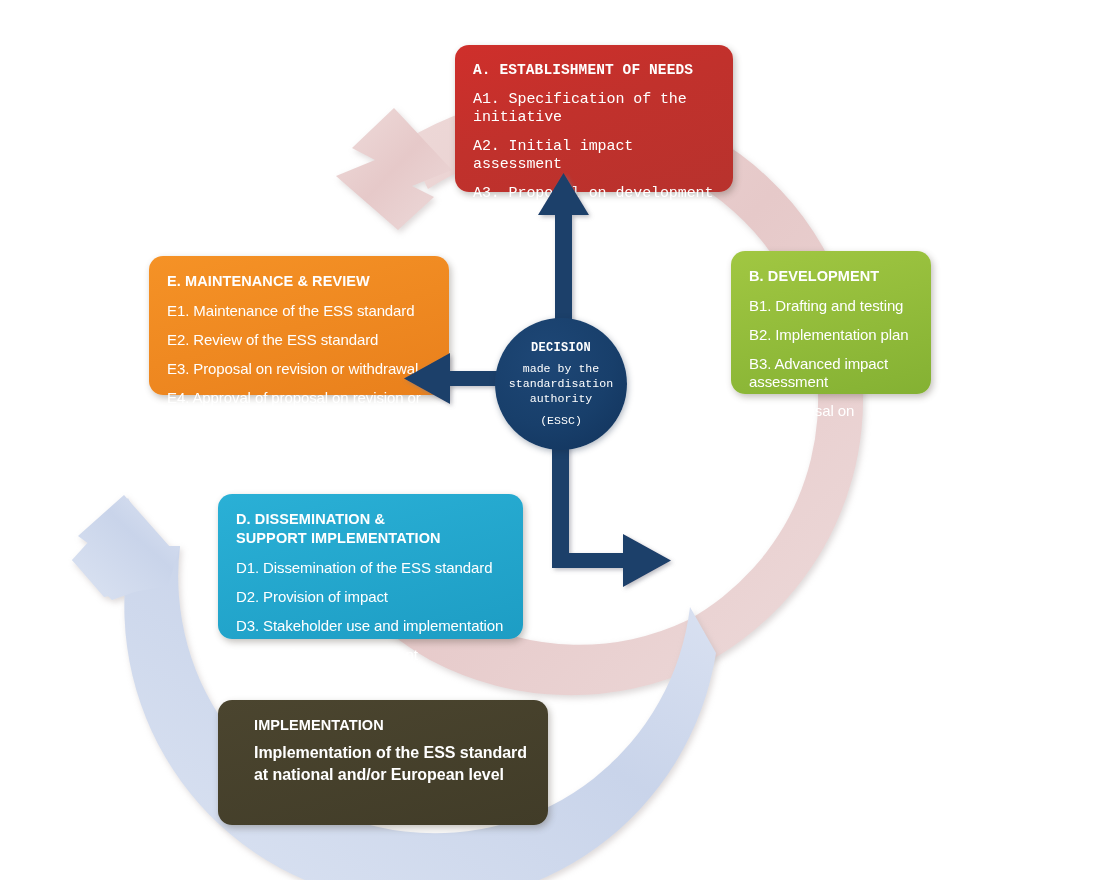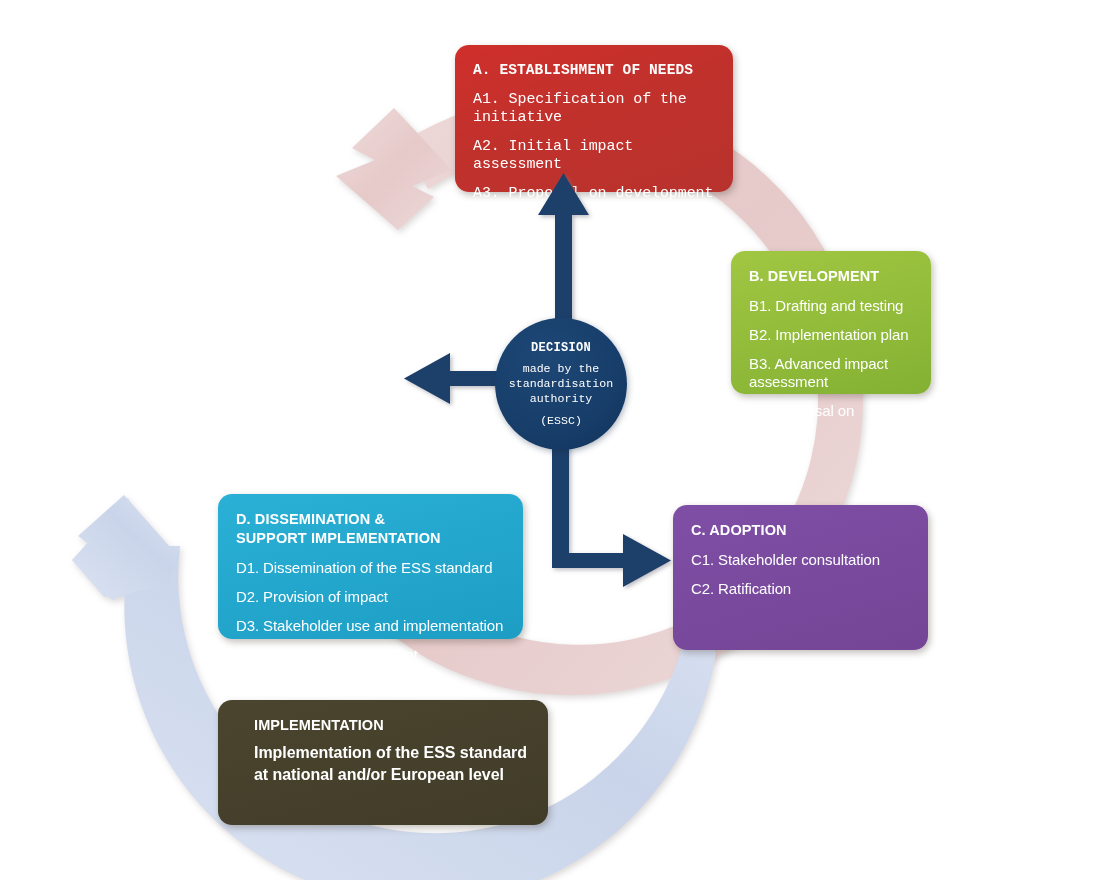--- a/index.html
+++ b/index.html
@@ -201,38 +201,40 @@
     <div class="box" id="box-b">
       <div class="title">B. DEVELOPMENT</div>
       <ul>
         <li>B1. Drafting and testing</li>
         <li>B2. Implementation plan</li>
         <li>B3. Advanced impact assessment</li>
         <li>B4. Proposal on adoption</li>
       </ul>
     </div>
 
-    <div class="box" id="box-c">
-      <div class="title">C. ADOPTION</div>
-      <ul>
-        <li>C1. Stakeholder consultation</li>
-        <li>C2. Ratification</li>
-      </ul>
-    </div>
 
     <div class="box" id="box-d">
       <div class="title">D. DISSEMINATION &amp;<br>SUPPORT IMPLEMENTATION</div>
       <ul>
         <li>D1. Dissemination of the ESS standard</li>
         <li>D2. Provision of impact</li>
         <li>D3. Stakeholder use and implementation</li>
         <li>D4. Conformity assessment</li>
       </ul>
     </div>
 
+    <div class="box" id="box-e">
+      <div class="title">E. MAINTENANCE &amp; REVIEW</div>
+      <ul>
+        <li>E1. Maintenance of the ESS standard</li>
+        <li>E2. Review of the ESS standard</li>
+        <li>E3. Proposal on revision or withdrawal</li>
+        <li>E4. Approval of proposal on revision or withdrawal</li>
+      </ul>
+    </div>
 
     <div class="box" id="box-impl">
       <div class="title">IMPLEMENTATION</div>
       <p class="body">Implementation of the ESS standard at national and/or European level</p>
     </div>
 
   </div>
 
   <svg class="layer" id="flow-arrows" viewBox="0 0 1099 880">
     <defs>

